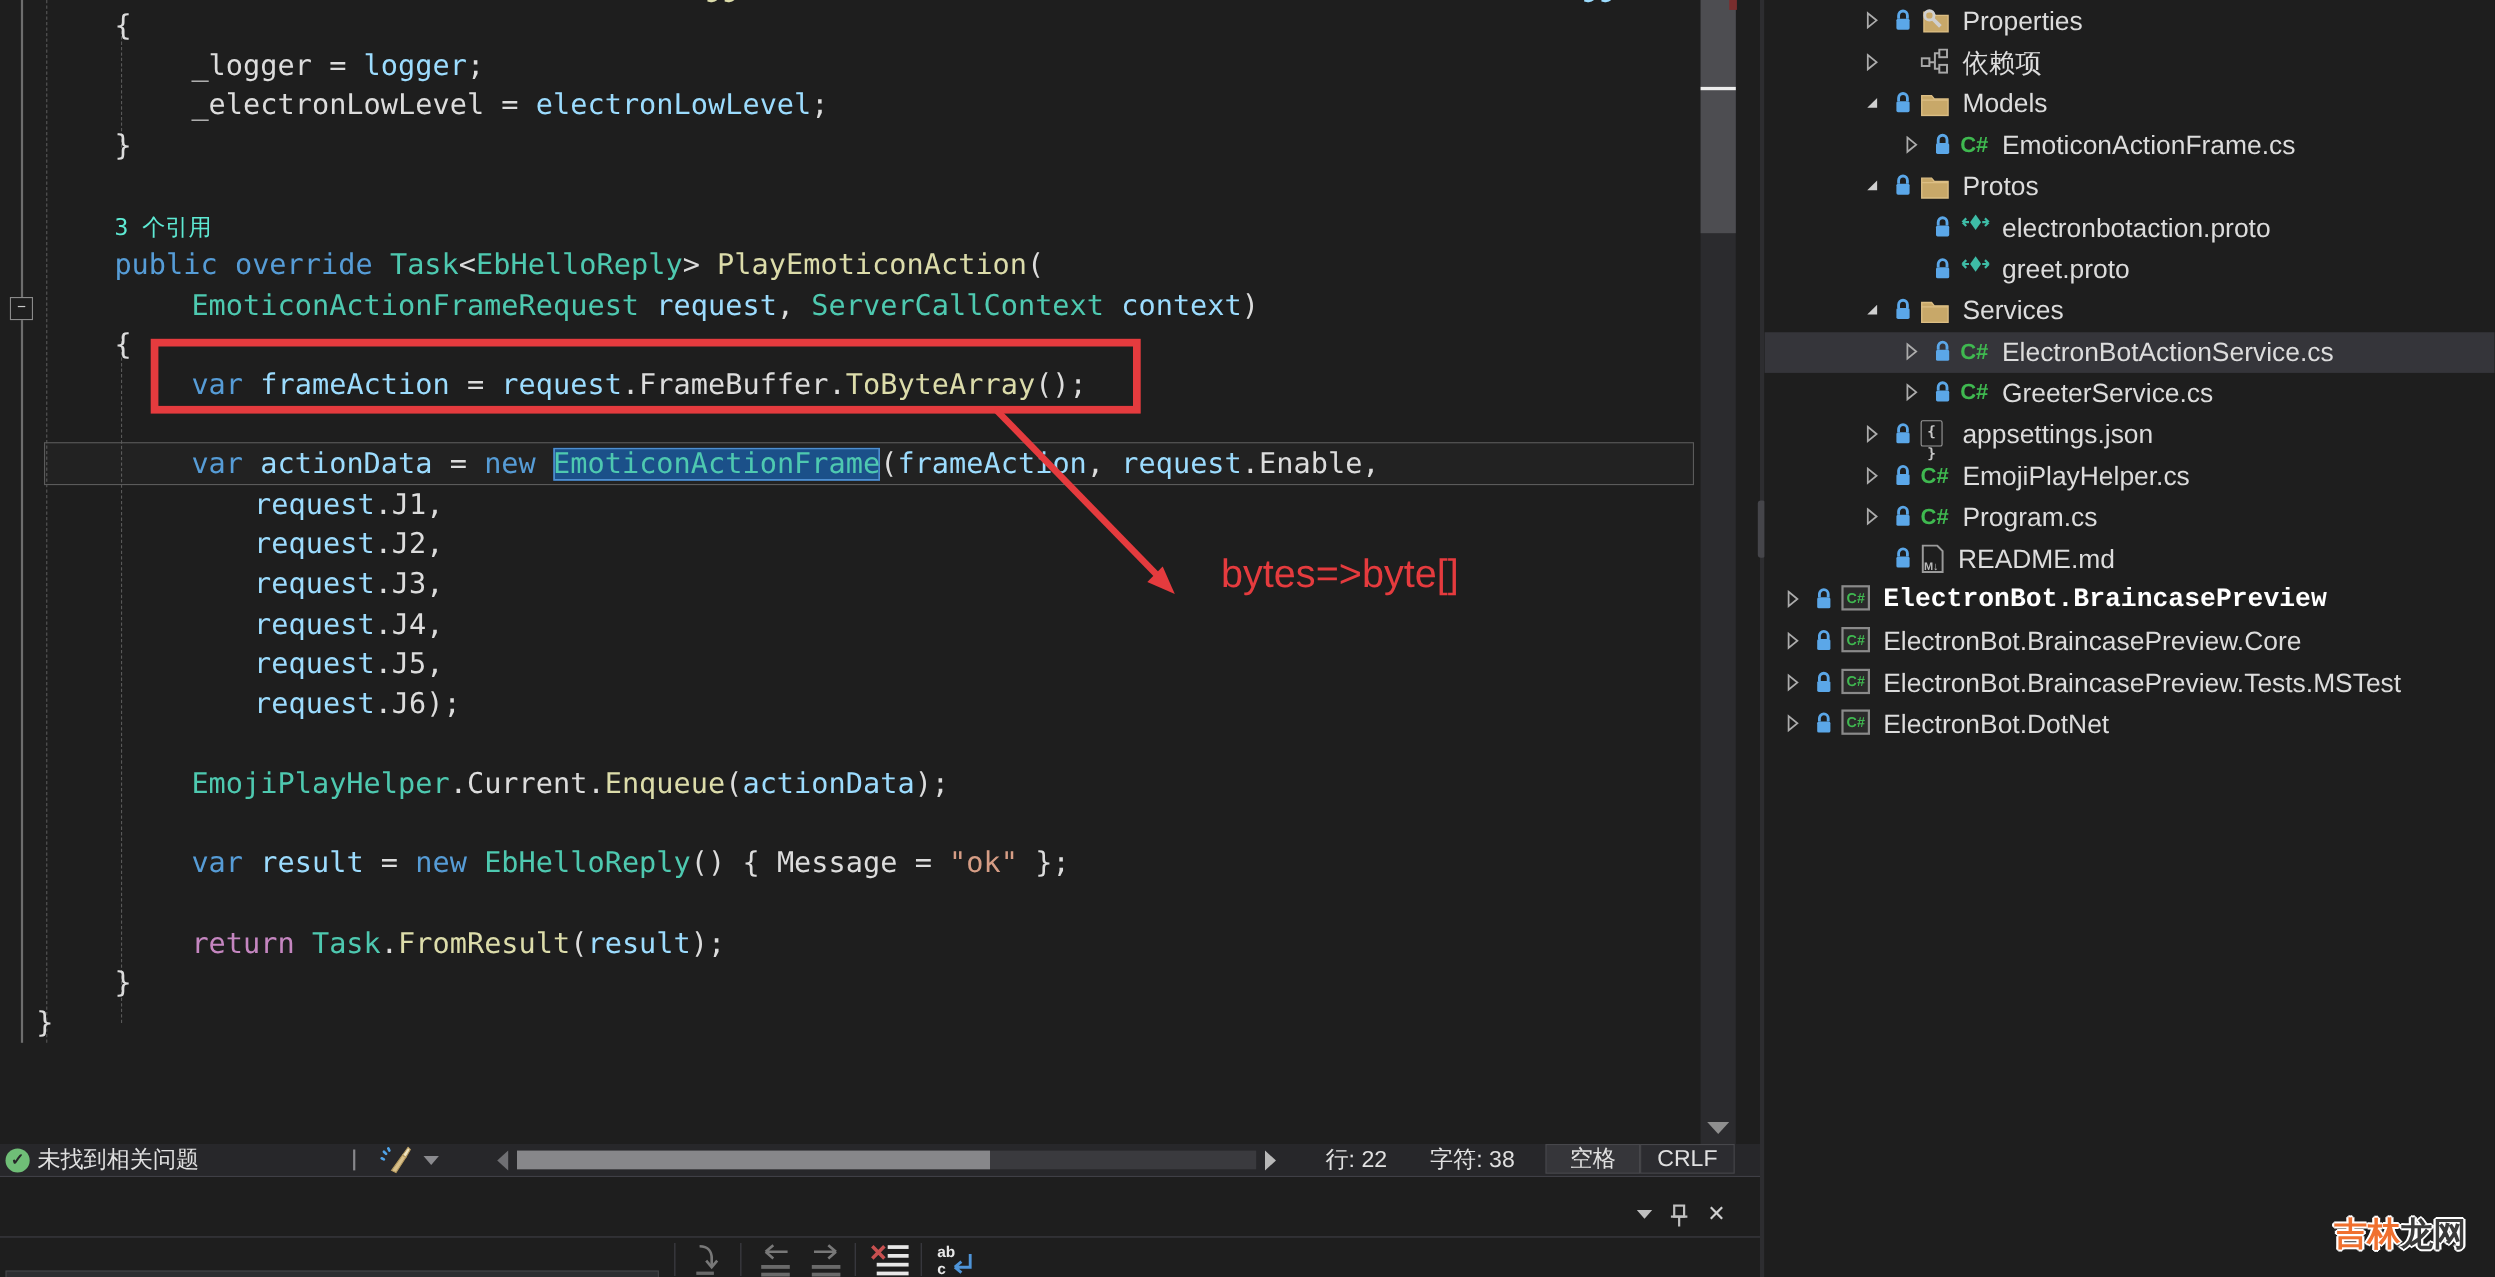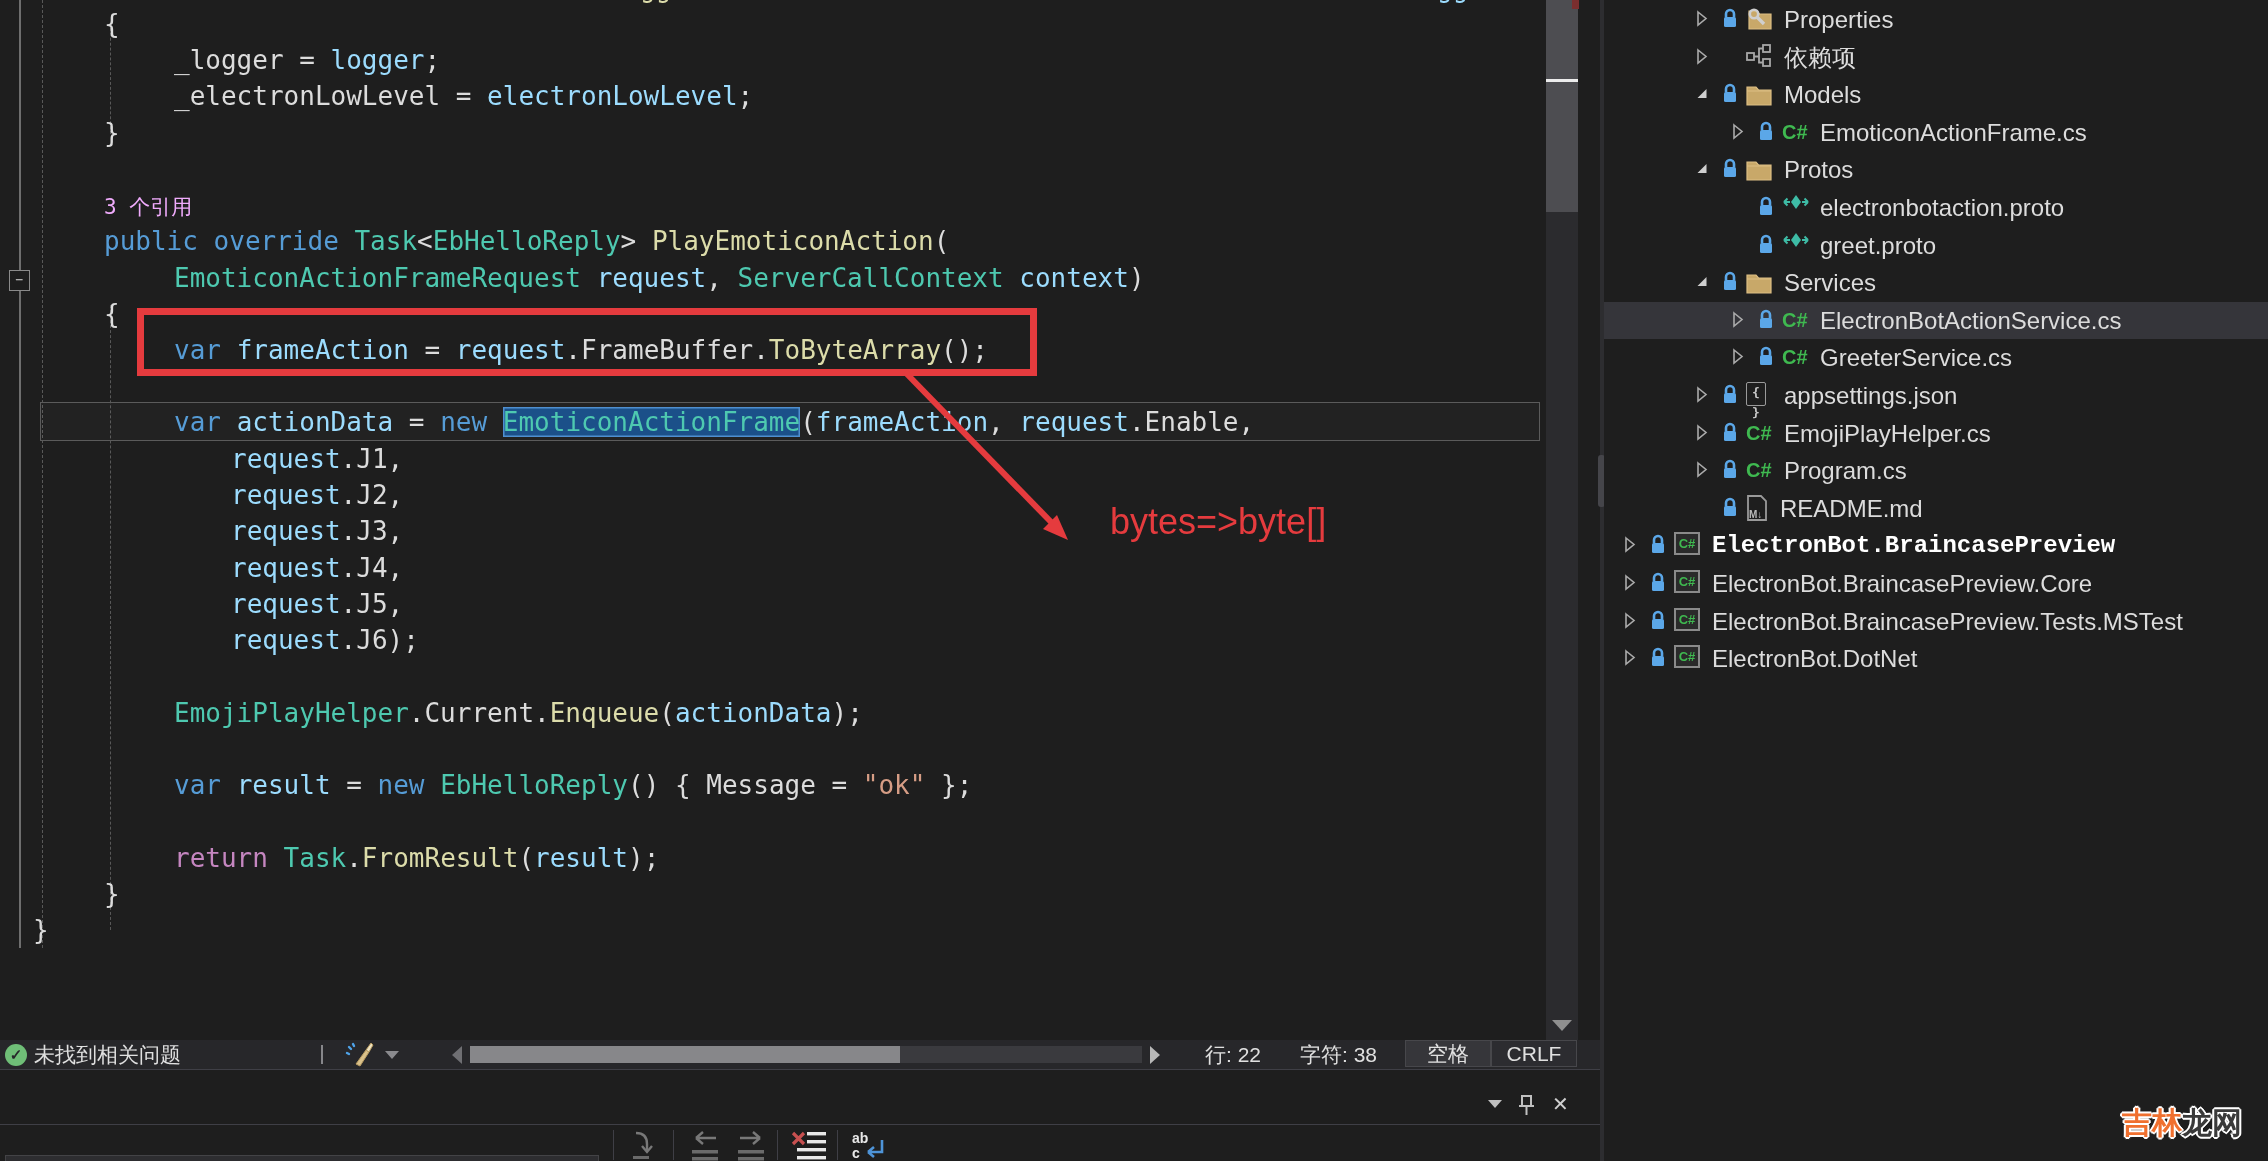--- a/index.html
+++ b/index.html
@@ -5,21 +5,21 @@
   html,body{margin:0;padding:0;background:#141414;}
   body{width:2268px;height:1161px;position:relative;overflow:hidden;
        font-family:"Liberation Sans",sans-serif;-webkit-font-smoothing:antialiased;}
   #stage{position:absolute;inset:0;background:#1e1e1e;}
   
   #editor{position:absolute;left:0;top:0;width:1600px;height:1040px;background:#1e1e1e;overflow:hidden;}
   .code-line{position:absolute;font:500 26px/36px "DejaVu Sans Mono",monospace;white-space:pre;}
   .code-line.lens{font:400 21px/30px "DejaVu Sans Mono",monospace;}
   .tok-kw{color:#569CD6}.tok-ctrl{color:#C586C0}.tok-type{color:#4EC9B0}
   .tok-method{color:#DCDCAA}.tok-var{color:#9CDCFE}.tok-plain{color:#DCDCDC}
-  .tok-str{color:#D69D85}.tok-lens{color:#f0abfc}
+  .tok-str{color:#D69D85}.tok-lens{color:#5eead4}
   .sel-span{background:#1B5089;box-shadow:0 0 0 1.5px #4F8FD0 inset;}
   .guide-solid{position:absolute;width:2px;background:#6E6E6E;}
   .guide-dash{position:absolute;width:0;border-left:1.5px dashed #585858;}
   #fold-box{position:absolute;left:9px;top:270px;width:19px;height:19px;background:#1e1e1e;
             border:1.5px solid #8a8a8a;color:#c8c8c8;font:13px/17px "DejaVu Sans Mono",monospace;
             text-align:center;}
   #cur-line{position:absolute;left:40px;top:402px;width:1500px;height:39px;
             border:1.5px solid #5B5B5B;background:rgba(255,255,255,.02);box-sizing:border-box;}
   #red-box{position:absolute;left:137px;top:308px;width:900px;height:68px;
            border:7px solid #E53B3E;box-sizing:border-box;}

